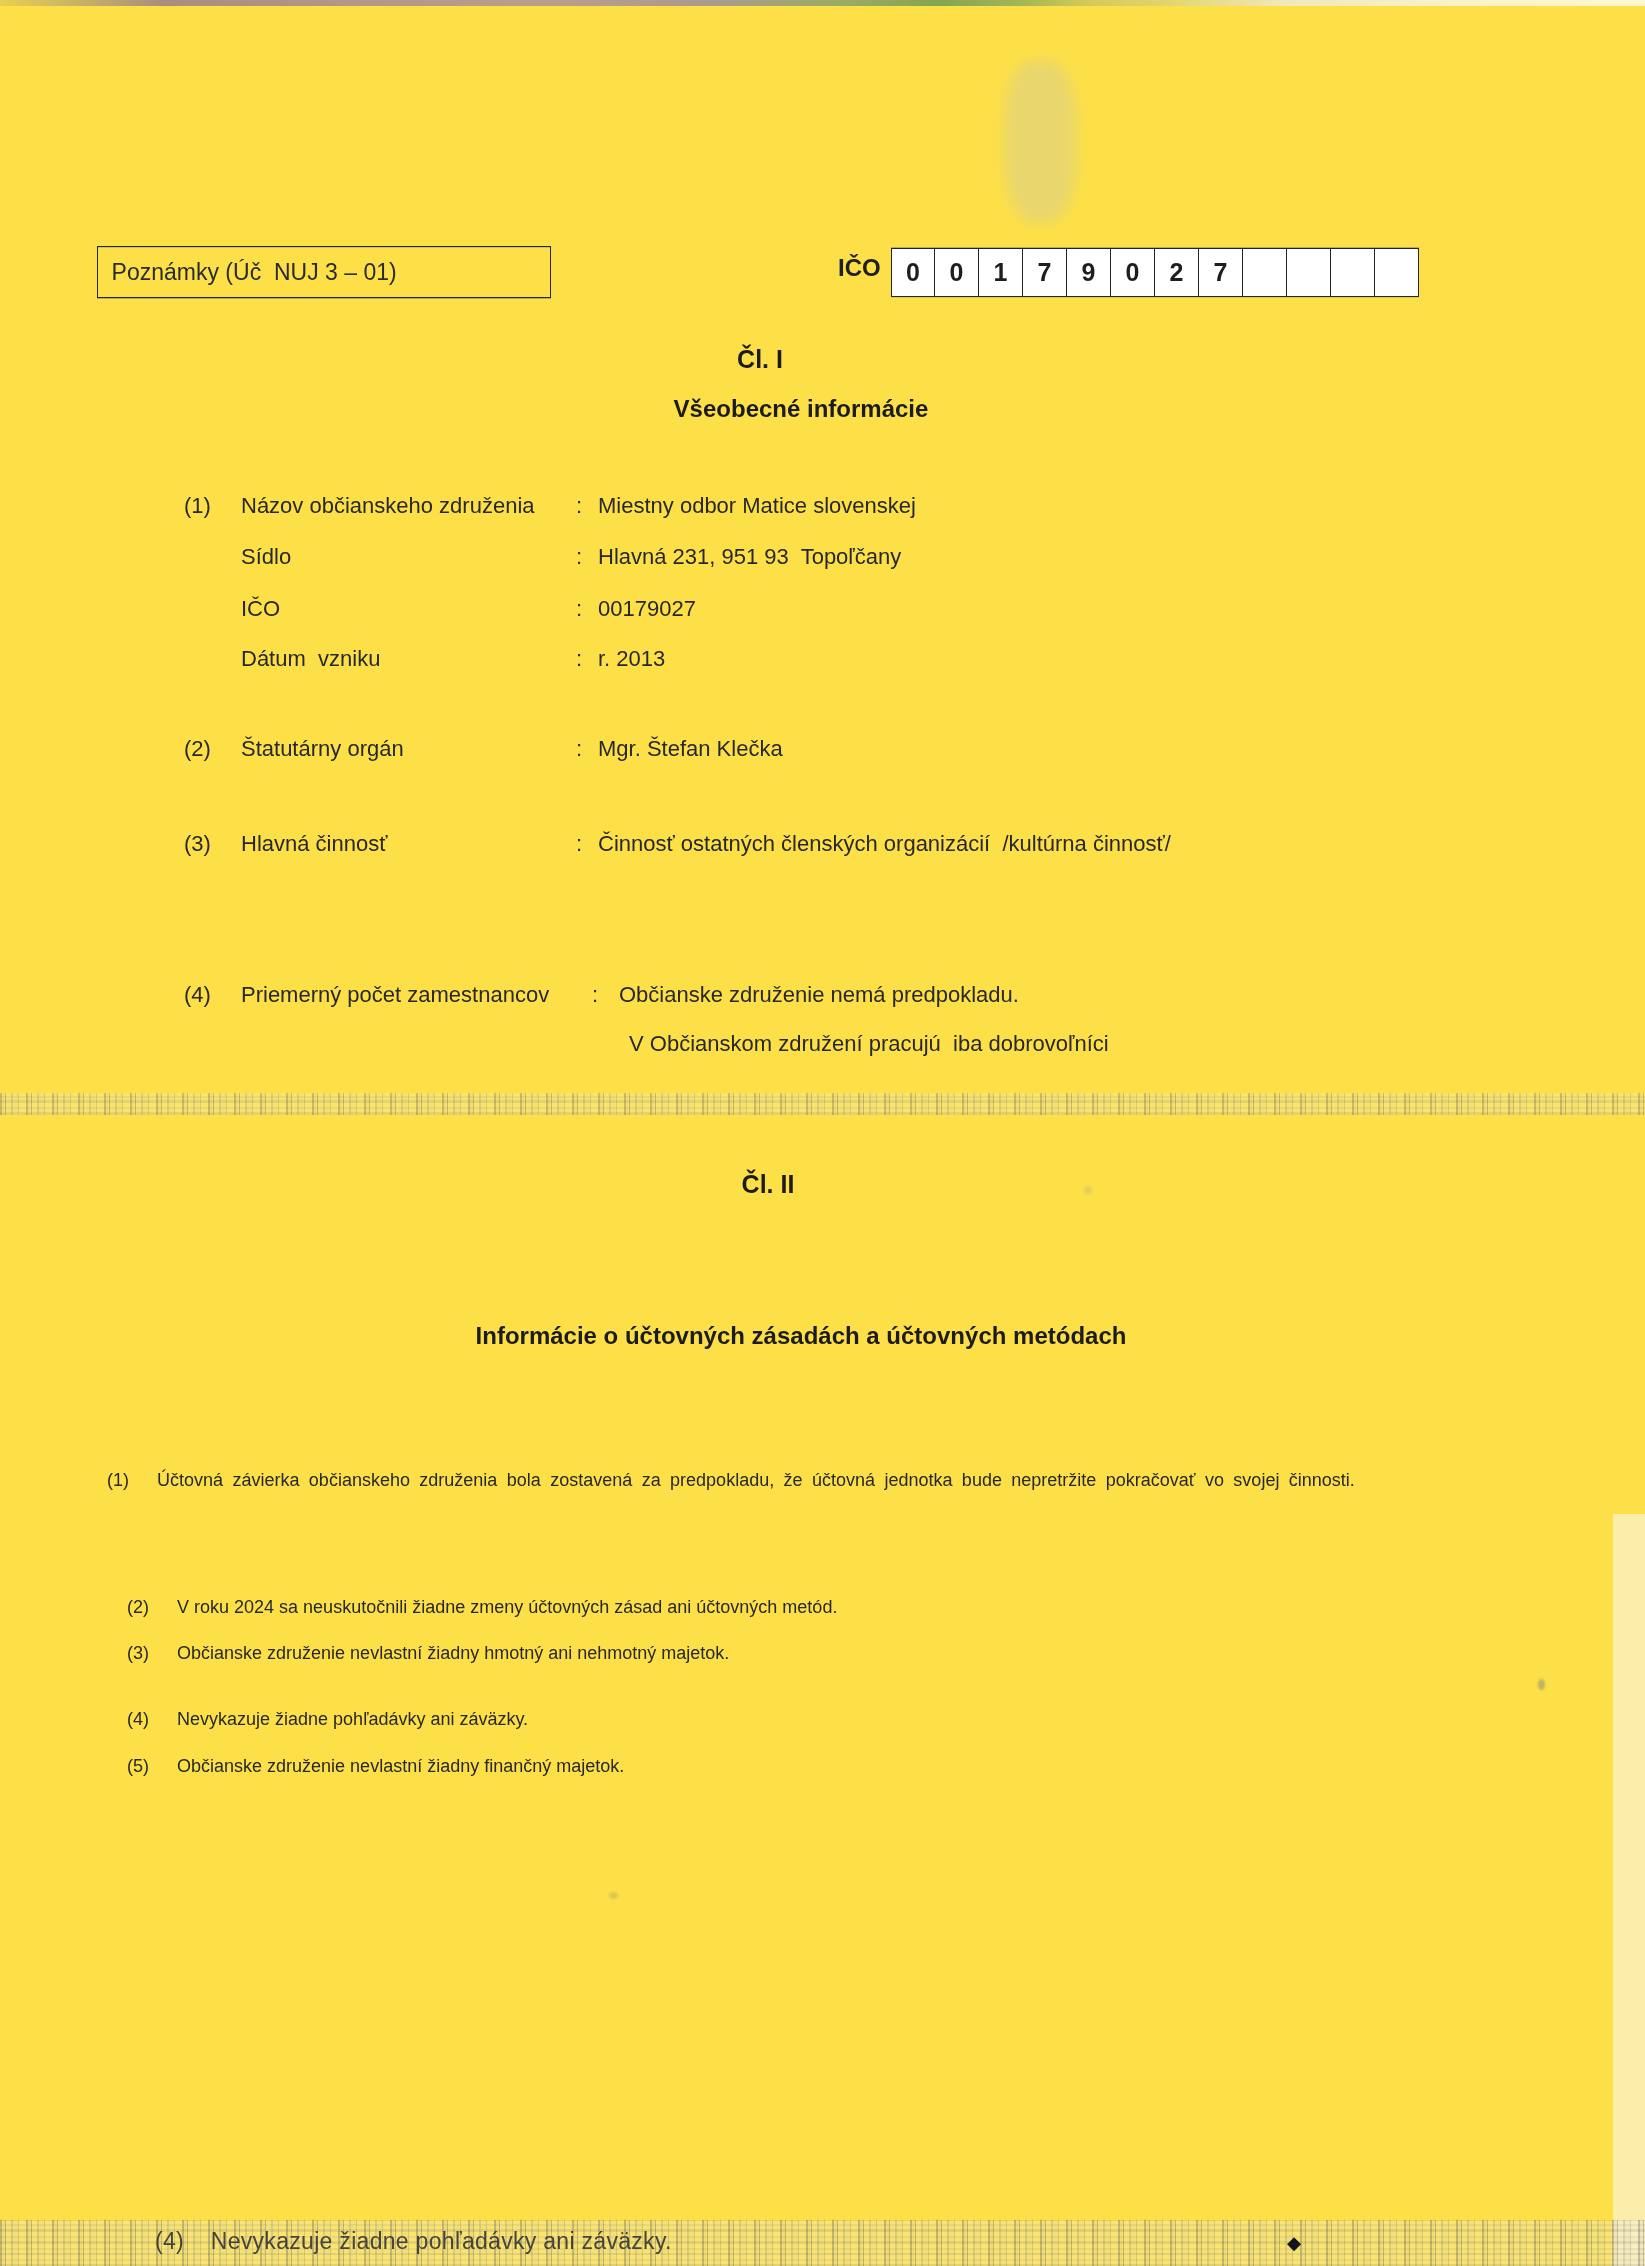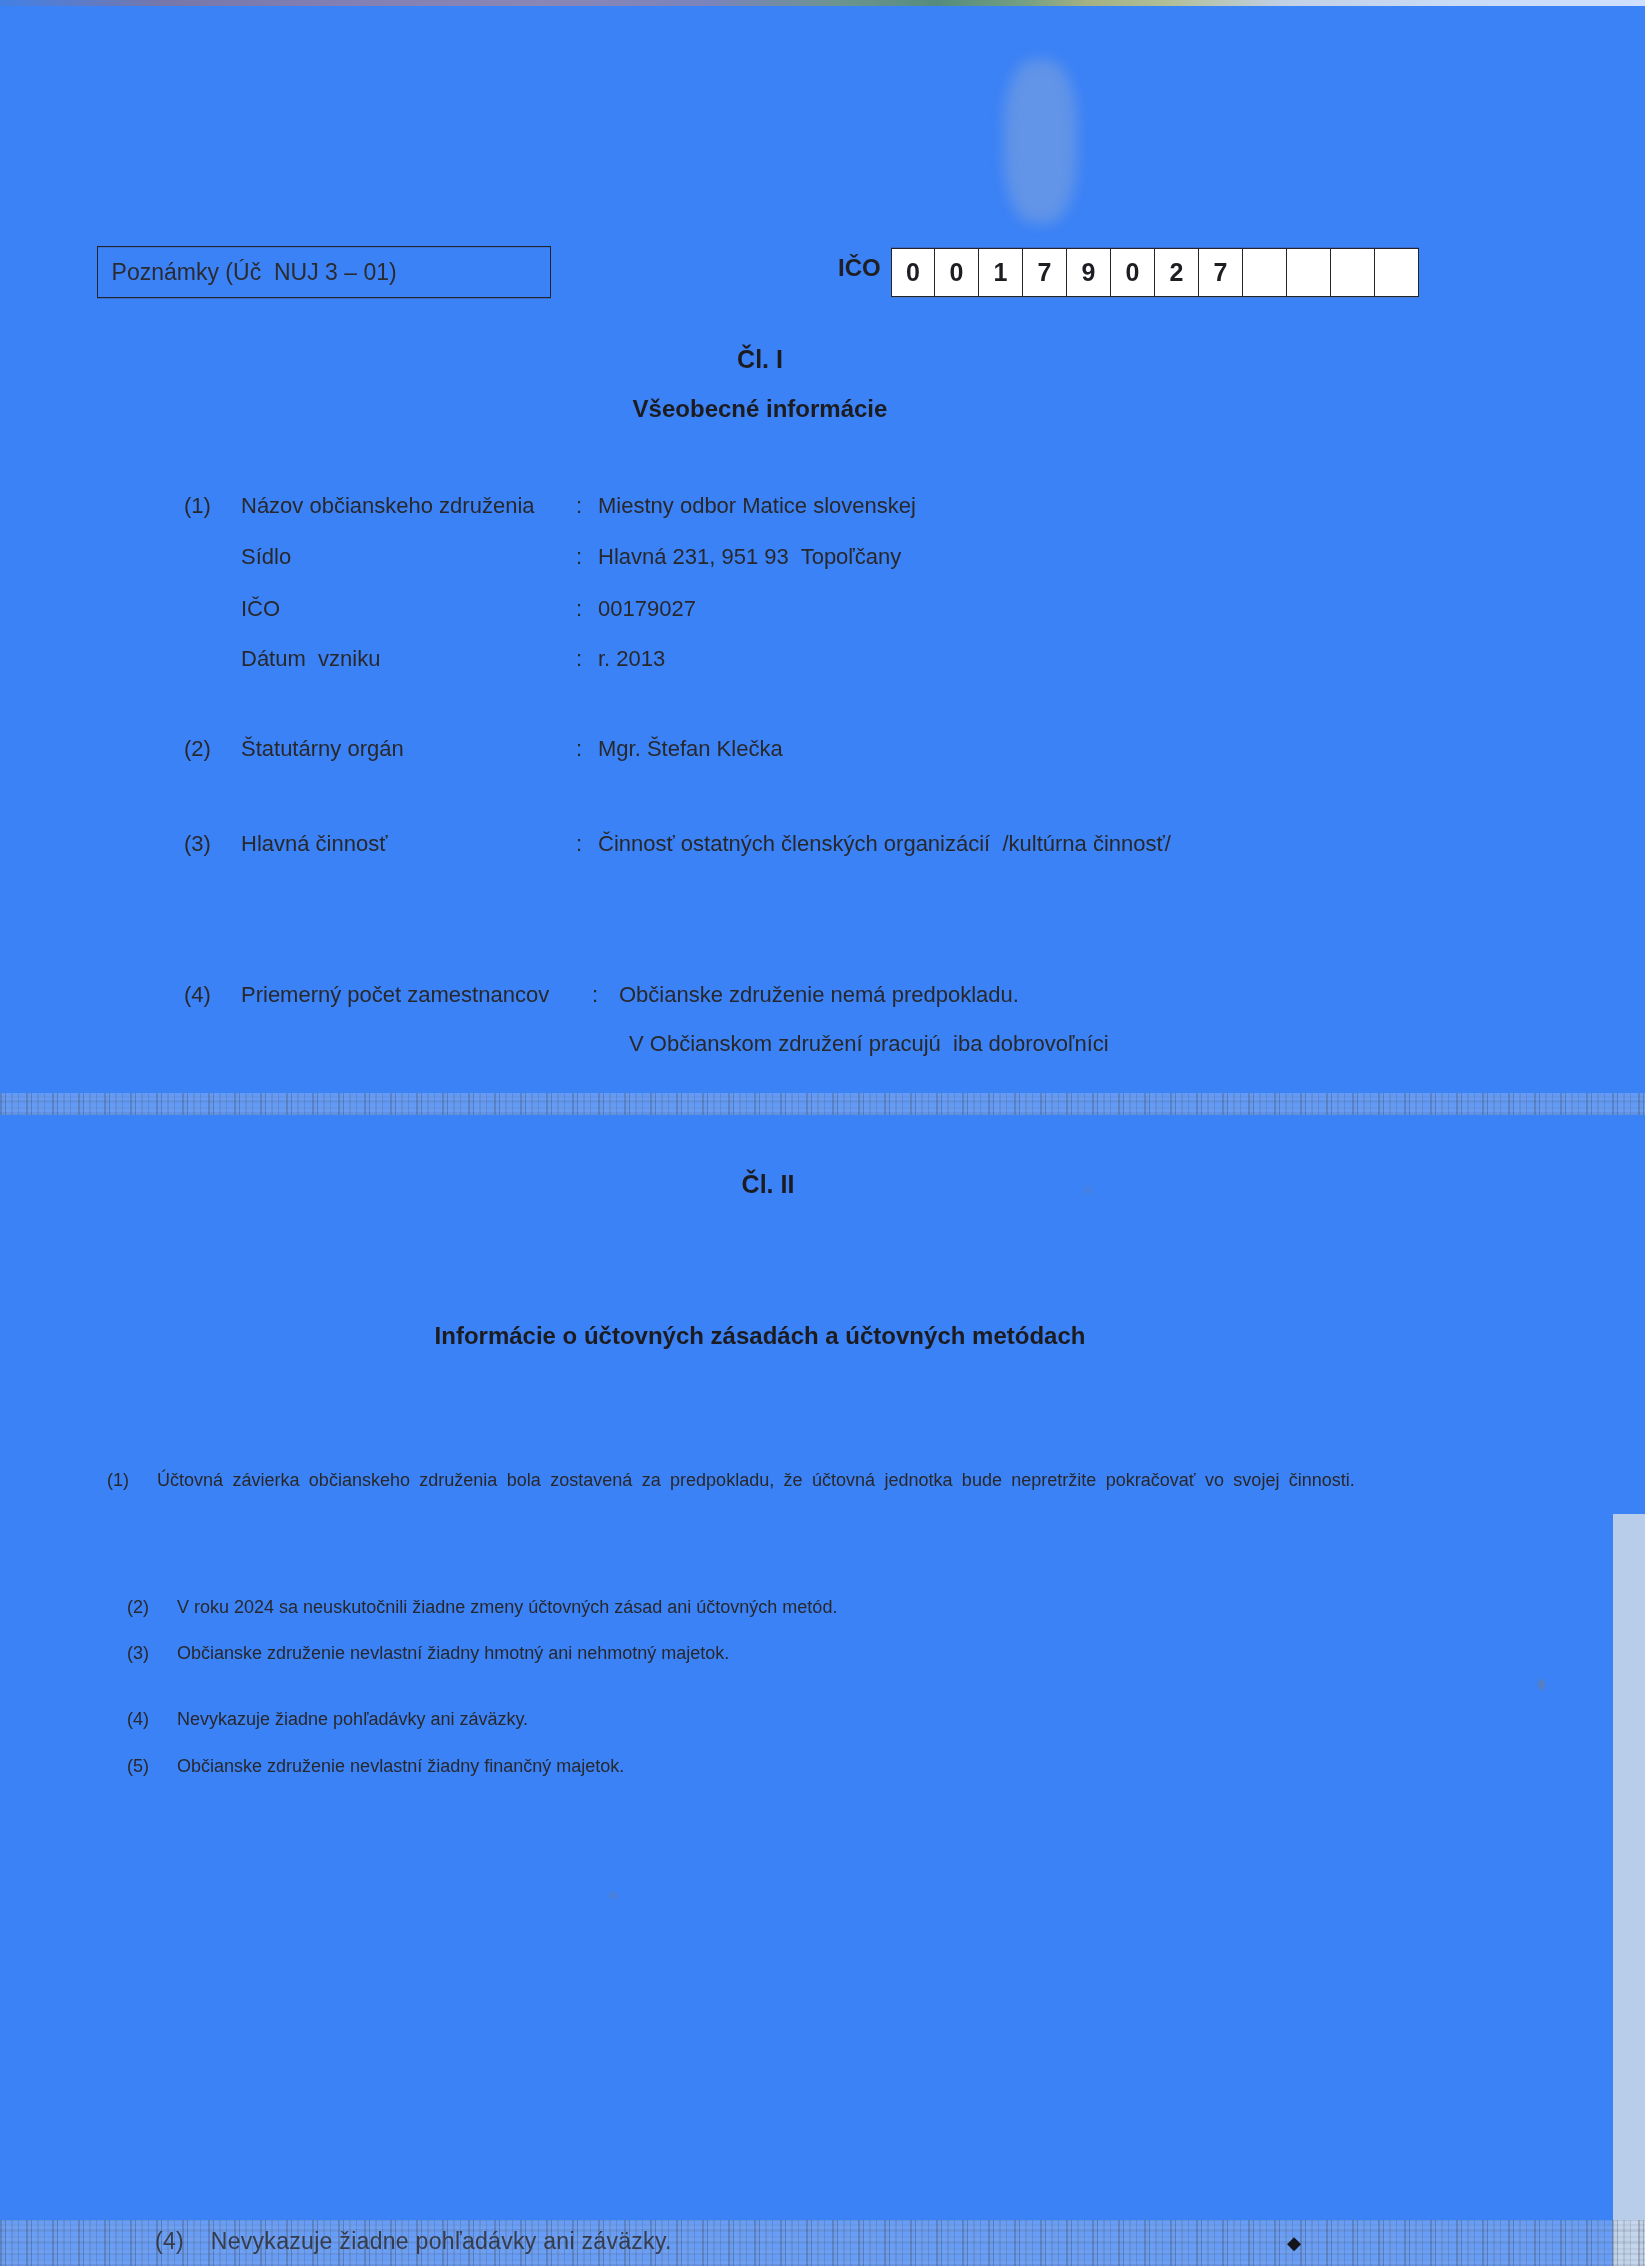--- a/index.html
+++ b/index.html
@@ -1,18 +1,18 @@
 <!DOCTYPE html>
 <html><head>
 <meta charset="utf-8">
 <style>
   html,body{margin:0;padding:0;background:#e8e8e8;}
   .page{
     position:relative;width:1646px;height:2267px;margin:0 auto;
-    background:#3b82f6;overflow:hidden;
+    background:#fde047;overflow:hidden;
     font-family:"Liberation Sans","DejaVu Sans",sans-serif;
     color:#26262a;
   }
   .scan-top-line{
     position:absolute;left:0;top:0;width:1646px;height:5.8px;
     background:linear-gradient(90deg,
       #70748233 0%, #8a7390 10%, #9b7f9e 22%, #a487a0 33%,
       #8f84a8 43%, #7d9a6d 51%, #5d8f55 57%, #86a85c 62%,
       #c6c05e 66%, #d8d379 71%, #eeeadf 78%, #f8f8f5 88%, #ffffff 100%);
     opacity:.75;
@@ -36,21 +36,21 @@
     width:44px;height:49px;border:1.9px solid #23252c;border-left:none;
     box-sizing:border-box;display:flex;align-items:center;justify-content:center;
     font-size:25px;font-weight:bold;color:#1e1e22;background:#fff;white-space:pre;
   }
   .ico-cell:first-child{border-left:1.9px solid #23252c;}
   .heading{
     position:absolute;left:0;width:1520px;text-align:center;
     font-weight:bold;color:#1c1c20;
   }
   .h-article{font-size:25px;}
-  .h-sub{font-size:24px;}
+  .h-sub{font-size:24px;margin-left:41px;}
   .iline{position:absolute;left:0;top:0;width:1646px;height:29px;font-size:22px;color:#28282c;}
   .iline span{position:absolute;white-space:pre;}
   .inum{left:184px;}
   .ilabel{left:241px;}
   .icolon{left:576px;}
   .ivalue{left:598px;}
   .icolon4{left:592px;}
   .ivalue4{left:619px;}
   .ivalue4b{left:629px;}
   .para{

